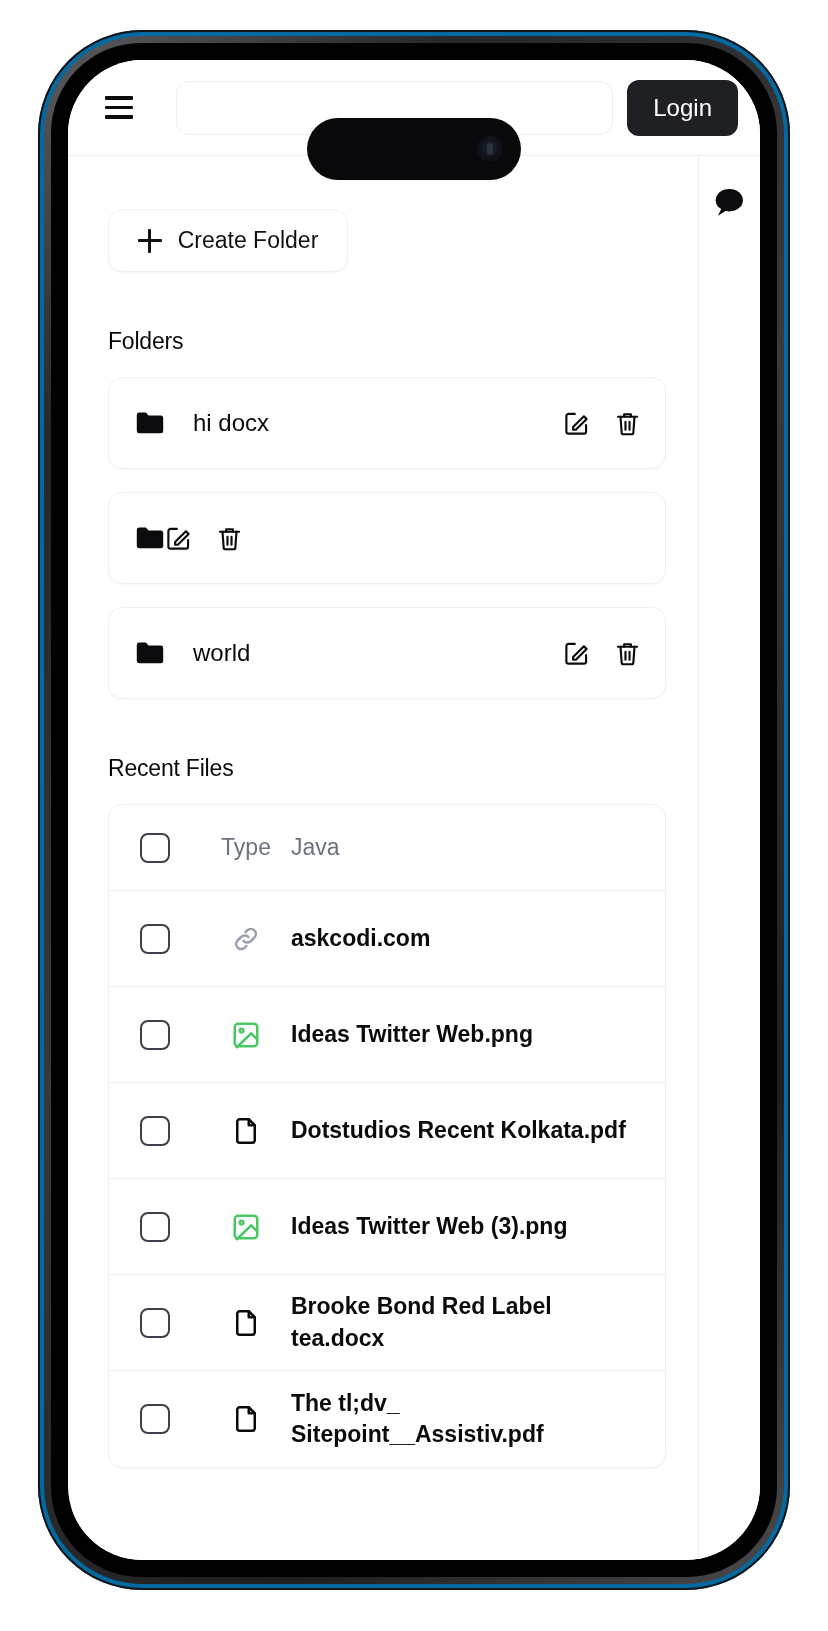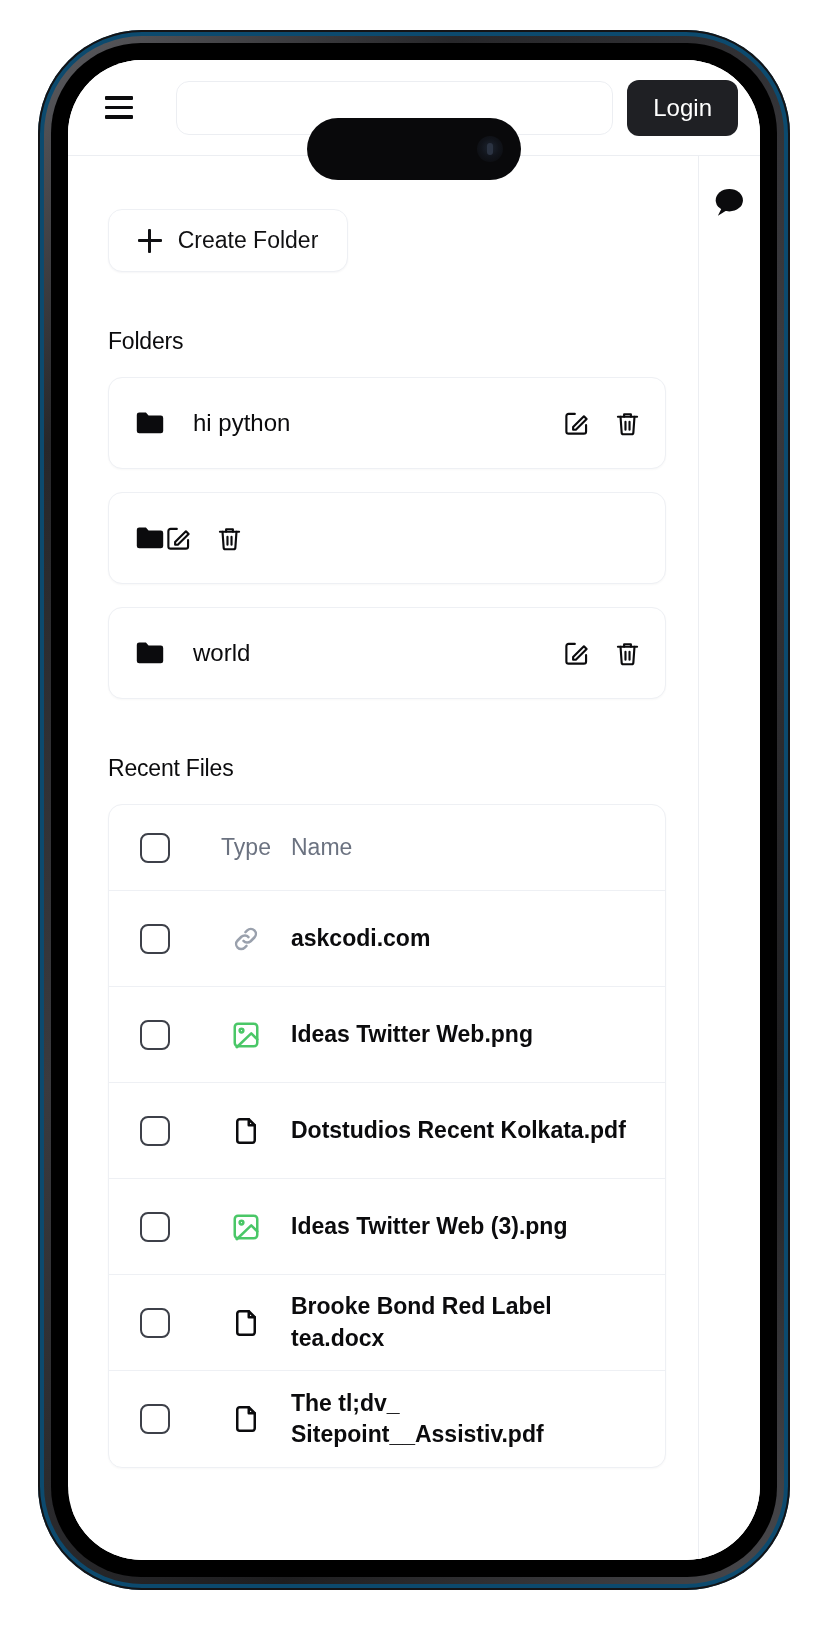--- a/index.html
+++ b/index.html
@@ -13,21 +13,21 @@
   
   .device-wrap {
     position: absolute; left: 0; top: 0;
     width: 828px; height: 1631px;
     background: #ffffff;
   }
   .phone-outer {
     position: absolute;
     left: 38px; top: 30px;
     width: 752px; height: 1560px;
-    background: #0c4a6e;
+    background: #0369a1;
     border-radius: 104px;
     box-shadow: 0 0 0 2px #141416 inset;
   }
   .phone-band {
     position: absolute;
     left: 6px; top: 6px; right: 6px; bottom: 6px;
     border-radius: 98px;
     background: linear-gradient(135deg,#5c5c60 0%,#27272a 18%,#3a3a3e 46%,#1e1e20 78%,#4a4a4e 100%);
   }
   .phone-inner-bezel {
@@ -268,21 +268,21 @@
           <span class="plus-icon"></span>
           <span class="cf-label">Create Folder</span>
         </div>
 
         <div class="section-title">Folders</div>
 
         <div class="folder-card">
           <svg class="folder-icon" viewBox="0 0 24 20">
             <path d="M1 3.2a2 2 0 0 1 2-2h5.6l2.2 2.6H21a2 2 0 0 1 2 2v10.8a2 2 0 0 1-2 2H3a2 2 0 0 1-2-2Z" fill="#0b0b0d"></path>
           </svg>
-          <span class="folder-name">hi python</span>
+          <span class="folder-name">hi docx</span>
           <span class="row-actions">
             <svg class="act-icon" viewBox="0 0 24 24" fill="none" stroke="#0b0b0d" stroke-width="1.9" stroke-linecap="round" stroke-linejoin="round">
               <path d="M20.5 13.5V19a2 2 0 0 1-2 2H5a2 2 0 0 1-2-2V5.5a2 2 0 0 1 2-2h5.5"></path>
               <path d="M9 15.2l9.6-9.6 2.4 2.4-9.6 9.6H9z"></path>
             </svg>
             <svg class="act-icon" viewBox="0 0 24 24" fill="none" stroke="#0b0b0d" stroke-width="1.9" stroke-linecap="round" stroke-linejoin="round">
               <path d="M3.5 6h17"></path>
               <path d="M9 6V3.8h6V6"></path>
               <path d="M5.8 6l1 14.1a1.6 1.6 0 0 0 1.6 1.5h7.2a1.6 1.6 0 0 0 1.6-1.5L18.2 6"></path>
               <path d="M10.2 10.5v7M13.8 10.5v7"></path>
@@ -332,21 +332,21 @@
         <div class="files-table">
 
           <div class="ftr ftr-head">
             <div class="col-check">
               <div class="checkbox"></div>
             </div>
             <div class="col-type">
               <span class="th-text">Type</span>
             </div>
             <div class="col-name">
-              <span class="th-text">Name</span>
+              <span class="th-text">Java</span>
             </div>
           </div>
 
           <div class="ftr">
             <div class="col-check">
               <div class="checkbox"></div>
             </div>
             <div class="col-type">
               <svg class="type-icon" viewBox="0 0 24 24" fill="none" stroke="#9aa1ad" stroke-width="2" stroke-linecap="round" stroke-linejoin="round">
                 <path d="M10 13.5a4 4 0 0 0 5.7.3l3-3a4 4 0 0 0-5.7-5.7l-1.4 1.4"></path>

